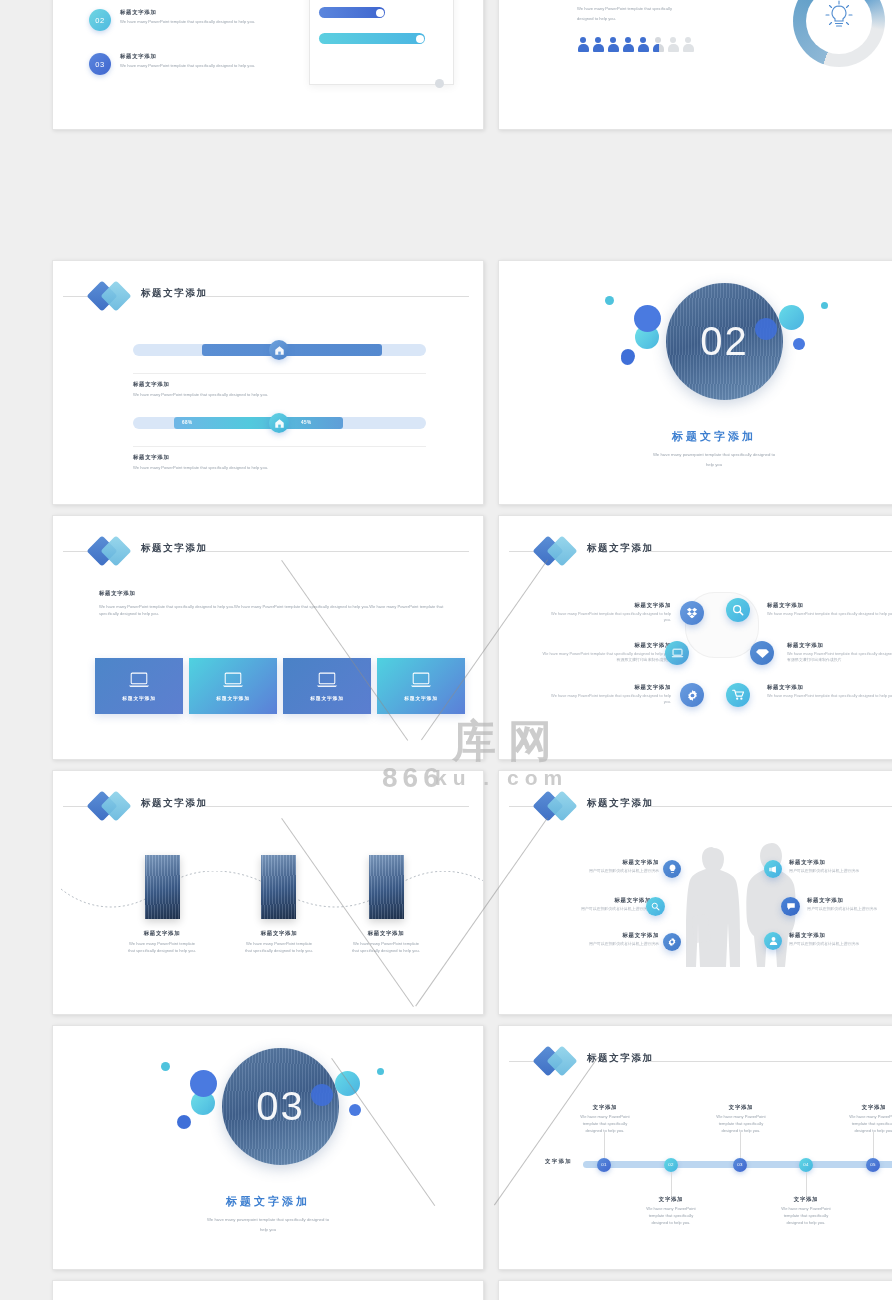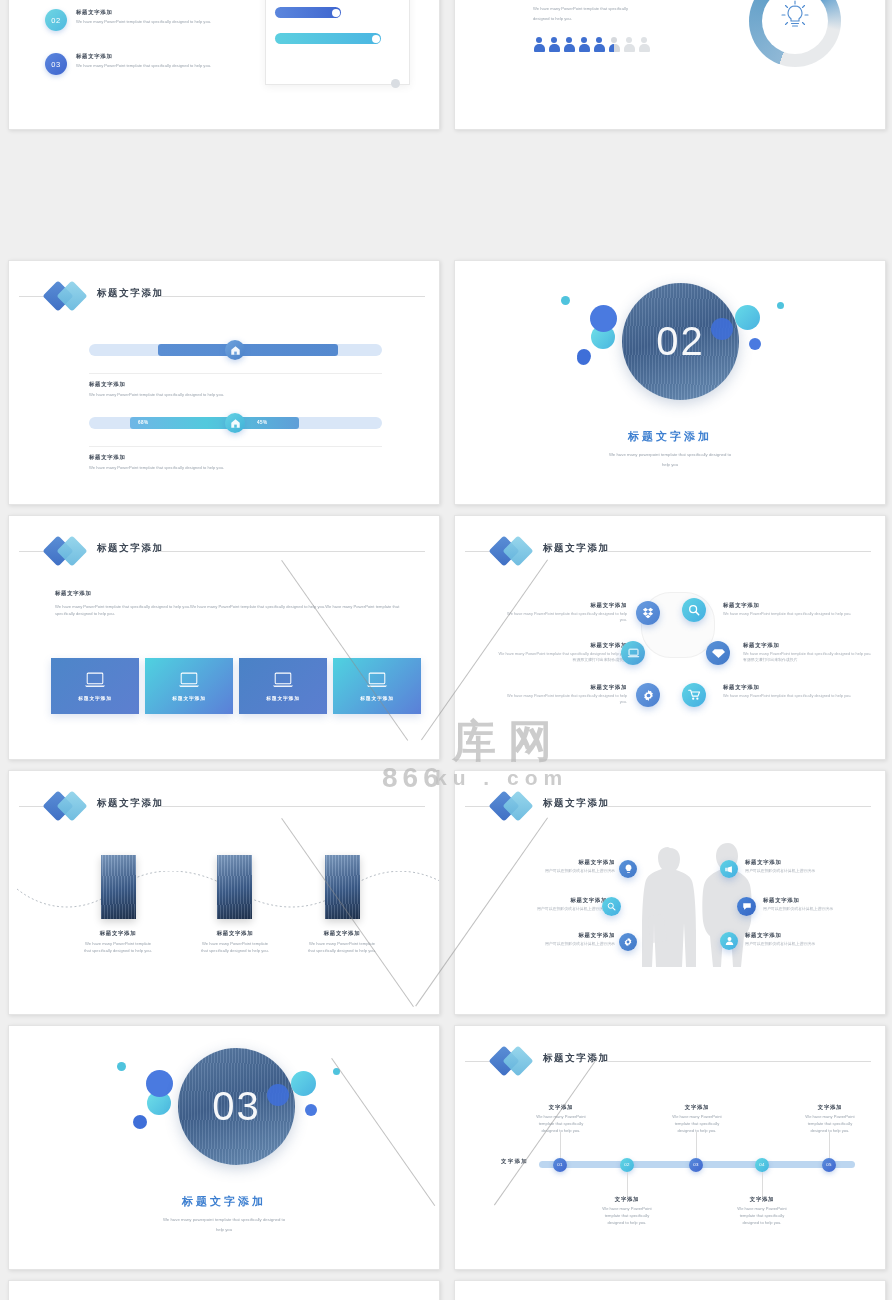--- a/index.html
+++ b/index.html
@@ -8,20 +8,21 @@
     background: #efefef;
     font-family: "Liberation Sans", "DejaVu Sans", sans-serif;
     overflow: hidden;
   }
   .grid {
     position: relative;
     width: 892px; height: 1300px;
     display: grid;
     grid-template-columns: 446px 446px;
     grid-auto-rows: 255px;
+    padding-left: 44px;
   }
   .cell { position: relative; padding: 5px 6px 5px 8px; }
   .slide {
     position: relative;
     width: 100%; height: 100%;
     background: #fff;
     border: 1px solid #e4e4e4;
     box-shadow: 1px 1px 4px rgba(0,0,0,.10);
     overflow: hidden;
   }

